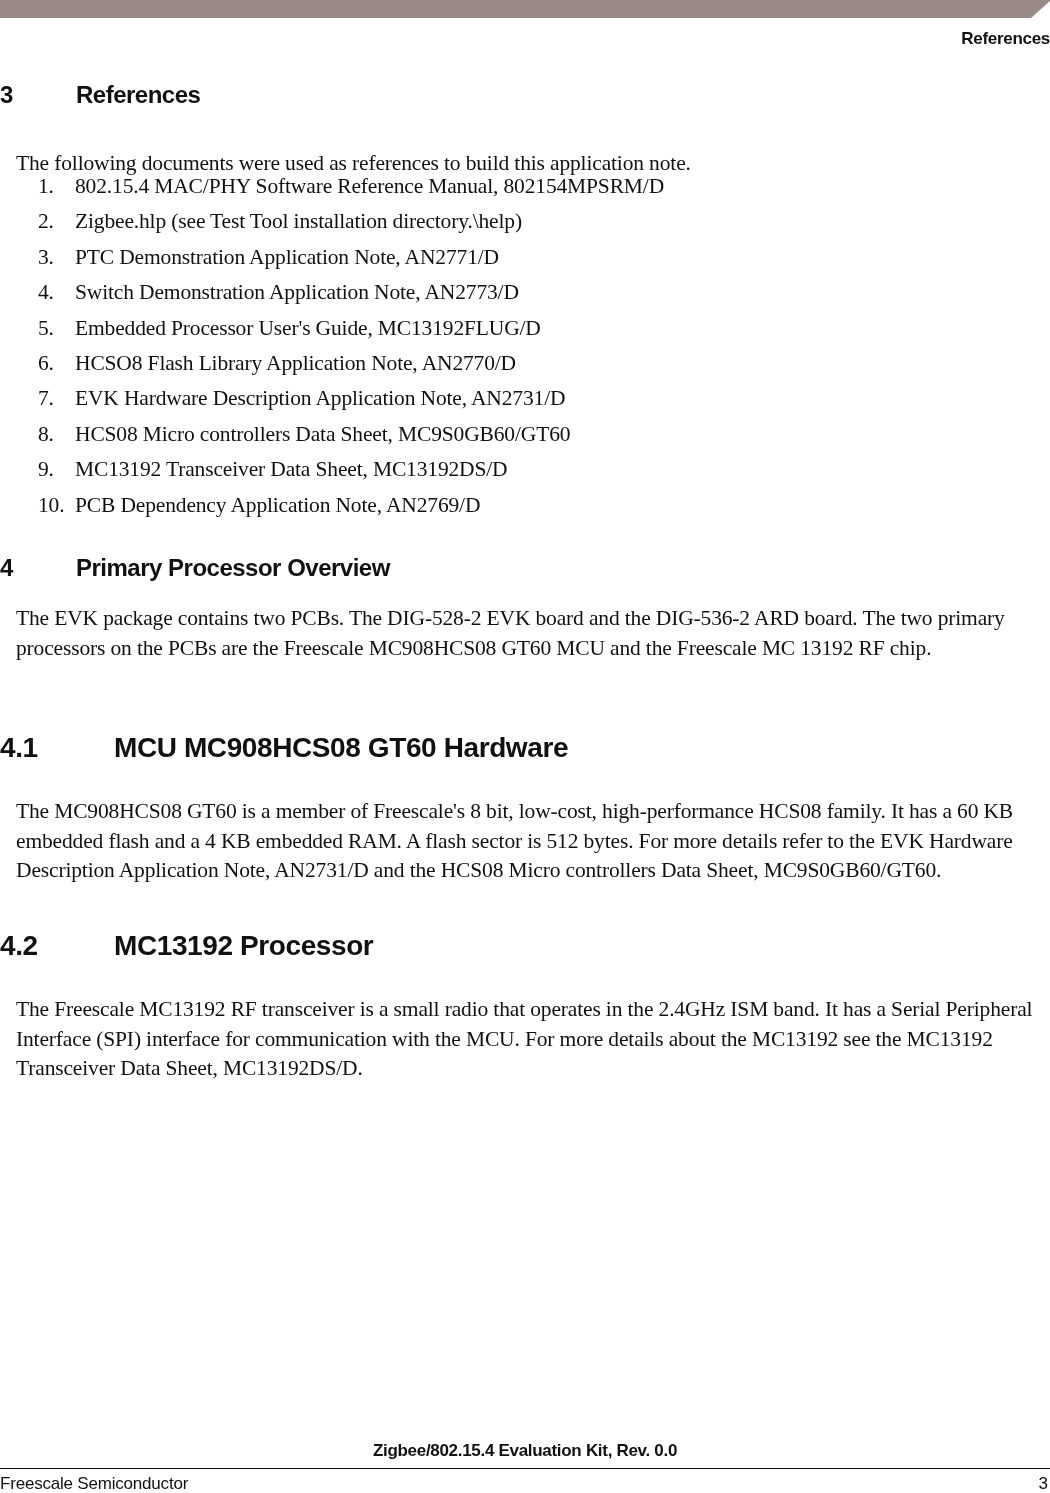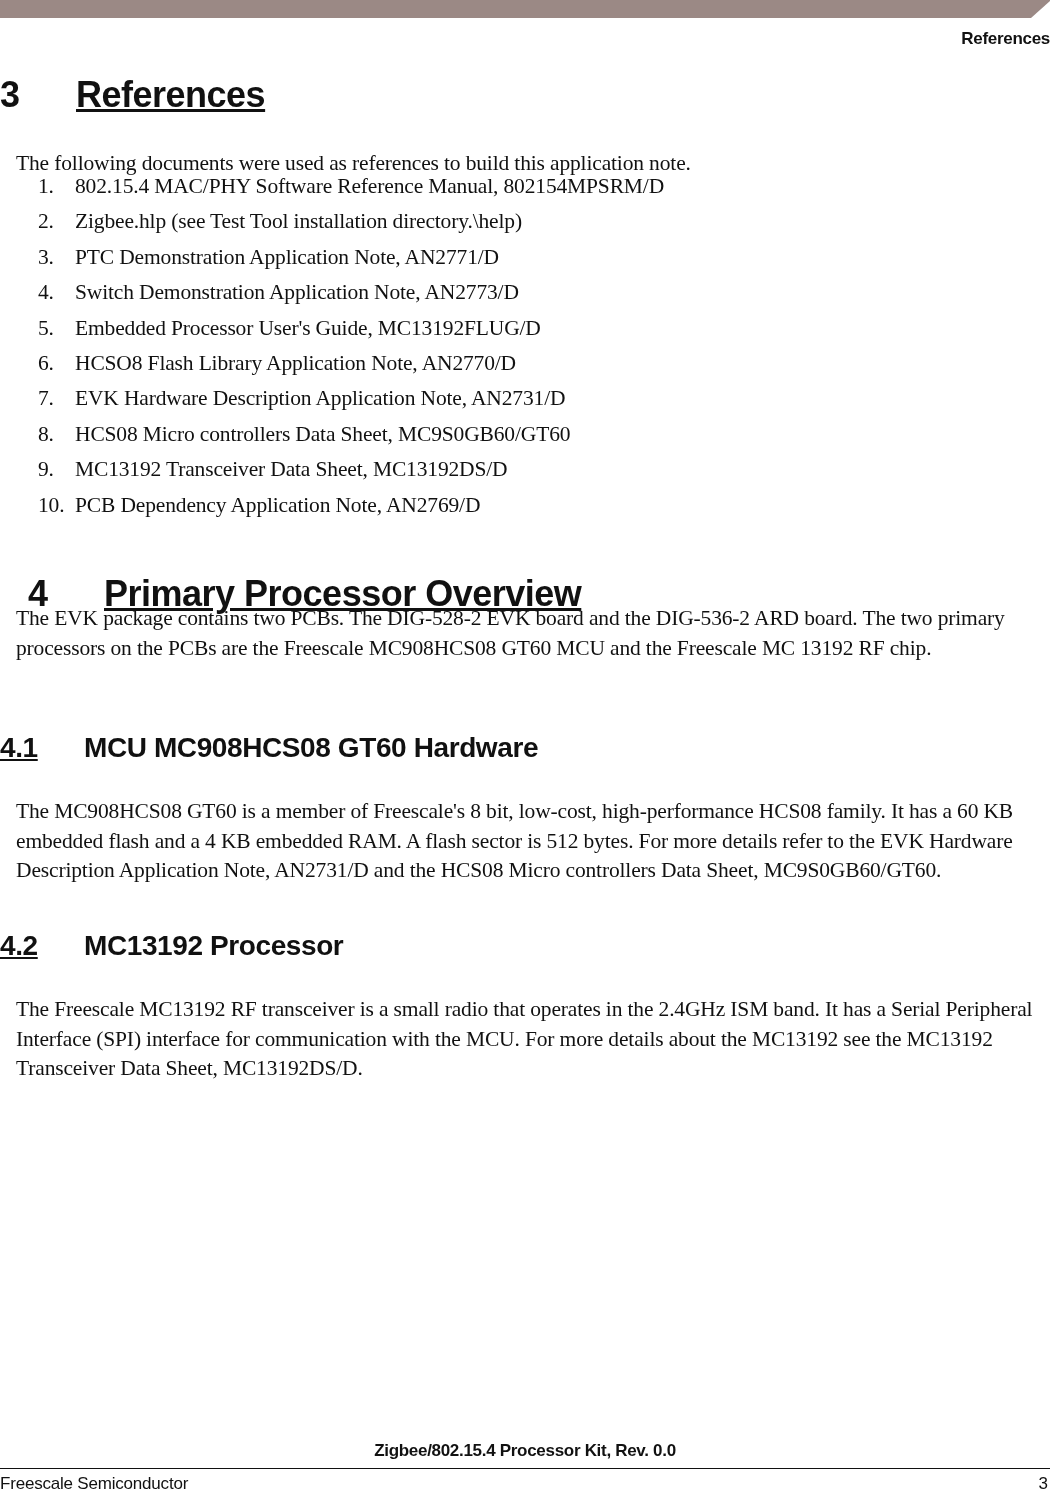--- a/index.html
+++ b/index.html
@@ -1,23 +1,23 @@
 <!DOCTYPE html>
 <html><head>
 <meta charset="utf-8">
 <style>
   html, body { margin: 0; padding: 0; background: #ffffff; }
   body { width: 1050px; height: 1493px; position: relative; overflow: hidden; color: #111; }
   .banner { position: absolute; left: 0; top: 0; width: 1050px; height: 18px; }
   .banner svg { display: block; }
   .running-head { position: absolute; right: 0; top: 29px; font-family: "Liberation Sans", sans-serif; font-weight: bold; font-size: 17px; letter-spacing: -0.3px; }
-  .h1 { position: absolute; left: 0; font-family: "Liberation Sans", sans-serif; font-weight: bold; font-size: 36px; letter-spacing: -0.5px; line-height: 40px; white-space: nowrap; text-decoration: underline; }
+  .h1 { position: absolute; left: 0; font-family: "Liberation Sans", sans-serif; font-weight: bold; font-size: 24px; letter-spacing: -0.5px; line-height: 40px; white-space: nowrap; }
   .h1 .num { display: inline-block; width: 76px; }
   .h2 { position: absolute; left: 0; font-family: "Liberation Sans", sans-serif; font-weight: bold; font-size: 28px; letter-spacing: -0.4px; line-height: 32px; white-space: nowrap; }
-  .h2 .num { display: inline-block; width: 84px; text-decoration: underline; }
+  .h2 .num { display: inline-block; width: 114px; }
   .para { position: absolute; left: 0; width: 1048px; font-family: "Liberation Serif", serif; font-size: 21.5px; line-height: 29.7px; letter-spacing: -0.15px; margin: 16px; }
   .reflist { position: absolute; left: 0; top: 171px; margin: 0; padding: 0; list-style: none; font-family: "Liberation Serif", serif; font-size: 21.5px; letter-spacing: -0.15px; }
   .reflist li { height: 35.4px; line-height: 30px; white-space: nowrap; position: relative; }
   .reflist .n { position: absolute; left: 38px; }
   .reflist .t { position: absolute; left: 75px; }
   .reflist .t10 { left: 75px; }
   .footer-title { position: absolute; left: 0; width: 1050px; top: 1441px; text-align: center; font-family: "Liberation Sans", sans-serif; font-weight: bold; font-size: 17px; letter-spacing: -0.3px; }
   .footer-rule { position: absolute; left: 0; top: 1468px; width: 1050px; height: 0; border-top: 1.5px solid #111; }
   .footer-left { position: absolute; left: 0; top: 1474px; font-family: "Liberation Sans", sans-serif; font-size: 17px; letter-spacing: -0.2px; }
   .footer-right { position: absolute; right: 2px; top: 1474px; font-family: "Liberation Sans", sans-serif; font-size: 17px; }
@@ -73,31 +73,31 @@
   <li>
       <span class="n">9.</span>
       <span class="t">MC13192 Transceiver Data Sheet, MC13192DS/D</span>
     </li>
   <li>
       <span class="n">10.</span>
       <span class="t t10" style="left:75px;text-align:right;">PCB Dependency Application Note, AN2769/D</span>
     </li>
 </ol>
 
-<div class="h1" style="top:574px;margin-left:28px;">
+<div class="h1" style="top:548px;">
   <span class="num">4</span><span>Primary Processor Overview</span>
 </div>
 <p class="para" style="top:588px;">The EVK package contains two PCBs. The DIG-528-2 EVK board and the DIG-536-2 ARD board. The two primary processors on the PCBs are the Freescale MC908HCS08 GT60 MCU and the Freescale MC 13192 RF chip.</p>
 
 <div class="h2" style="top:732px;">
   <span class="num">4.1</span><span>MCU MC908HCS08 GT60 Hardware</span>
 </div>
 <p class="para" style="top:781px;">The MC908HCS08 GT60 is a member of Freescale's 8 bit, low-cost, high-performance HCS08 family. It has a 60 KB embedded flash and a 4 KB embedded RAM. A flash sector is 512 bytes. For more details refer to the EVK Hardware Description Application Note, AN2731/D and the HCS08 Micro controllers Data Sheet, MC9S0GB60/GT60.</p>
 
 <div class="h2" style="top:930px;">
   <span class="num">4.2</span><span>MC13192 Processor</span>
 </div>
 <p class="para" style="top:979px;">The Freescale MC13192 RF transceiver is a small radio that operates in the 2.4GHz ISM band. It has a Serial Peripheral Interface (SPI) interface for communication with the MCU. For more details about the MC13192 see the MC13192 Transceiver Data Sheet, MC13192DS/D.</p>
 
-<div class="footer-title">Zigbee/802.15.4 Processor Kit, Rev. 0.0</div>
+<div class="footer-title">Zigbee/802.15.4 Evaluation Kit, Rev. 0.0</div>
 <div class="footer-rule"></div>
 <div class="footer-left">Freescale Semiconductor</div>
 <div class="footer-right">3</div>
 
 </body></html>

